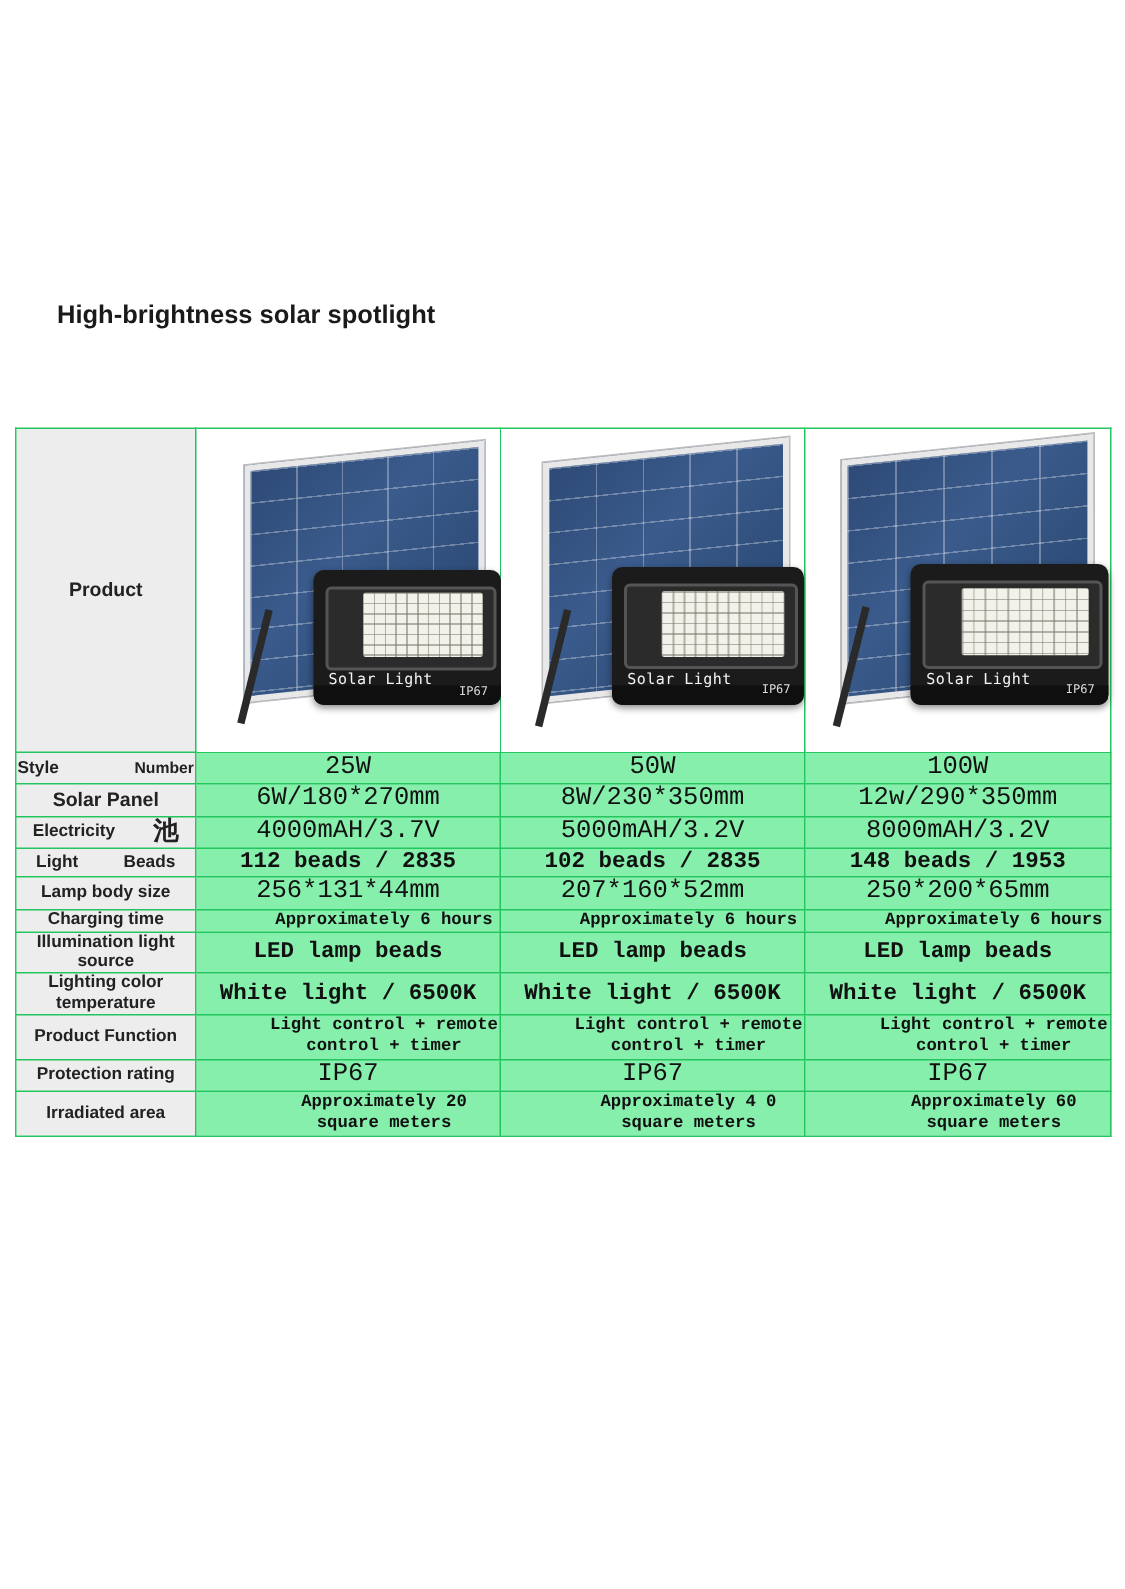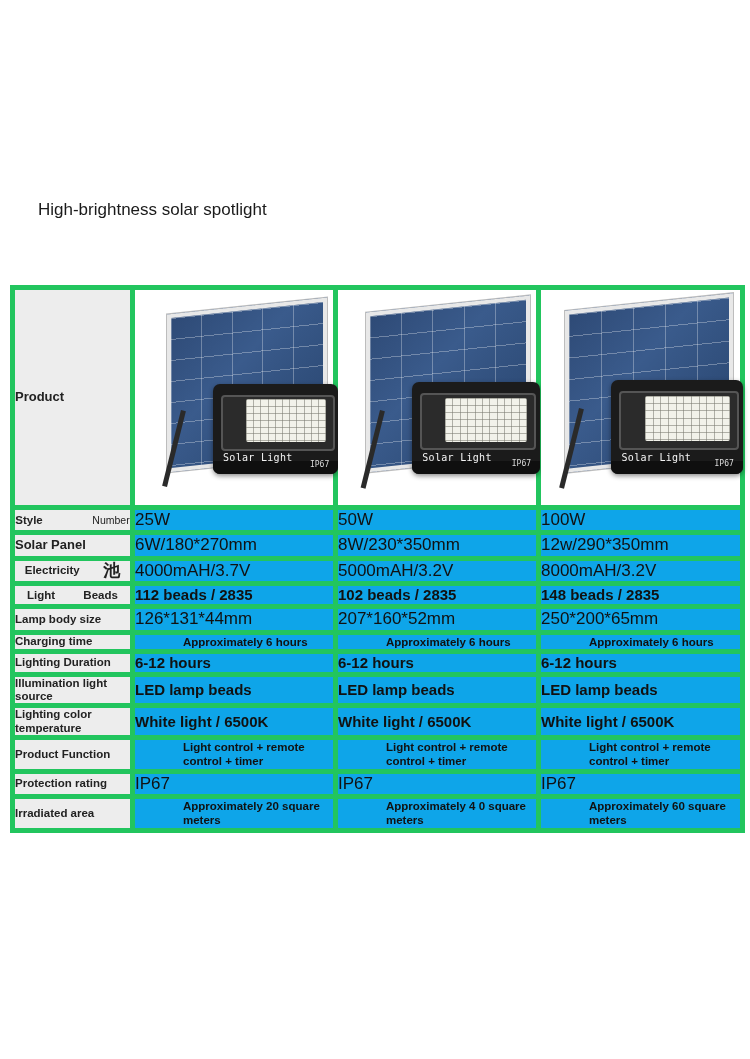--- a/index.html
+++ b/index.html
@@ -28,54 +28,55 @@
     font-weight: bold;
     letter-spacing: -0.5px;
     color: #111111;
   }
   .subtitle {
     position: absolute;
     left: 38px;
     top: 200px;
     font-size: 17px;
     color: #1a1a1a;
-    font-weight: normal;
+    font-weight: bold;
   }
   table.spec {
     position: absolute;
     left: 10px;
     top: 285px;
     width: 730px;
     border-collapse: collapse;
     table-layout: fixed;
   }
   table.spec td {
-    border: 5px solid #22c55e;
+    border: 1px solid #22c55e;
     vertical-align: middle;
-    text-align: left;
+    text-align: center;
     padding: 0;
   }
   td.label {
     width: 120px;
     background: #ededed;
     font-size: 13px;
     font-weight: bold;
     color: #222;
     line-height: 1.15;
     padding: 4px 2px;
   }
   td.label.small {
     font-size: 11.5px;
   }
   td.val {
-    background: #0ea5e9;
+    background: #86efac;
     font-size: 17px;
     color: #111;
     padding: 6px 2px;
     line-height: 1.2;
+    font-family: Liberation Mono, monospace;
   }
   td.val.bold { font-weight: bold; }
   td.val.mid { font-size: 15px; }
   td.val.smb { font-size: 11.5px; font-weight: bold; line-height: 1.25; padding-left: 48px; }
 
   
   tr.product-row td.label { vertical-align: middle; }
   td.imgcell {
     background: #ffffff;
     height: 215px;
@@ -161,21 +162,21 @@
     height: 14%;
     background: #0f0f0f;
   }
   .cn { font-family: "DejaVu Sans", sans-serif; }
   .label-inline {
     display: flex;
     align-items: center;
     justify-content: space-around;
     gap: 4px;
   }
-  .tiny { font-size: 10.5px; font-weight: normal; padding-left: 45px; }
+  .tiny { font-size: 10.5px; font-weight: bold; padding-left: 45px; }
 </style>
 </head>
 <body>
 
 <div class="page">
 
   <div class="subtitle">High-brightness solar spotlight</div>
 
   <table class="spec">
     <colgroup>
@@ -274,43 +275,37 @@
 
       <tr>
         <td class="label small">
           <div class="label-inline">
             <span>Light</span>
             <span>Beads</span>
           </div>
         </td>
         <td class="val mid bold">112 beads / 2835</td>
         <td class="val mid bold">102 beads / 2835</td>
-        <td class="val mid bold">148 beads / 2835</td>
+        <td class="val mid bold">148 beads / 1953</td>
       </tr>
 
       <tr>
         <td class="label small">Lamp body size</td>
-        <td class="val">126*131*44mm</td>
+        <td class="val">256*131*44mm</td>
         <td class="val">207*160*52mm</td>
         <td class="val">250*200*65mm</td>
       </tr>
 
       <tr>
         <td class="label small">Charging time</td>
         <td class="val smb">Approximately 6 hours</td>
         <td class="val smb">Approximately 6 hours</td>
         <td class="val smb">Approximately 6 hours</td>
       </tr>
 
-      <tr>
-        <td class="label small">Lighting Duration</td>
-        <td class="val mid bold">6-12 hours</td>
-        <td class="val mid bold">6-12 hours</td>
-        <td class="val mid bold">6-12 hours</td>
-      </tr>
 
       <tr>
         <td class="label small">Illumination light source</td>
         <td class="val mid bold">LED lamp beads</td>
         <td class="val mid bold">LED lamp beads</td>
         <td class="val mid bold">LED lamp beads</td>
       </tr>
 
       <tr>
         <td class="label small">Lighting color temperature</td>

